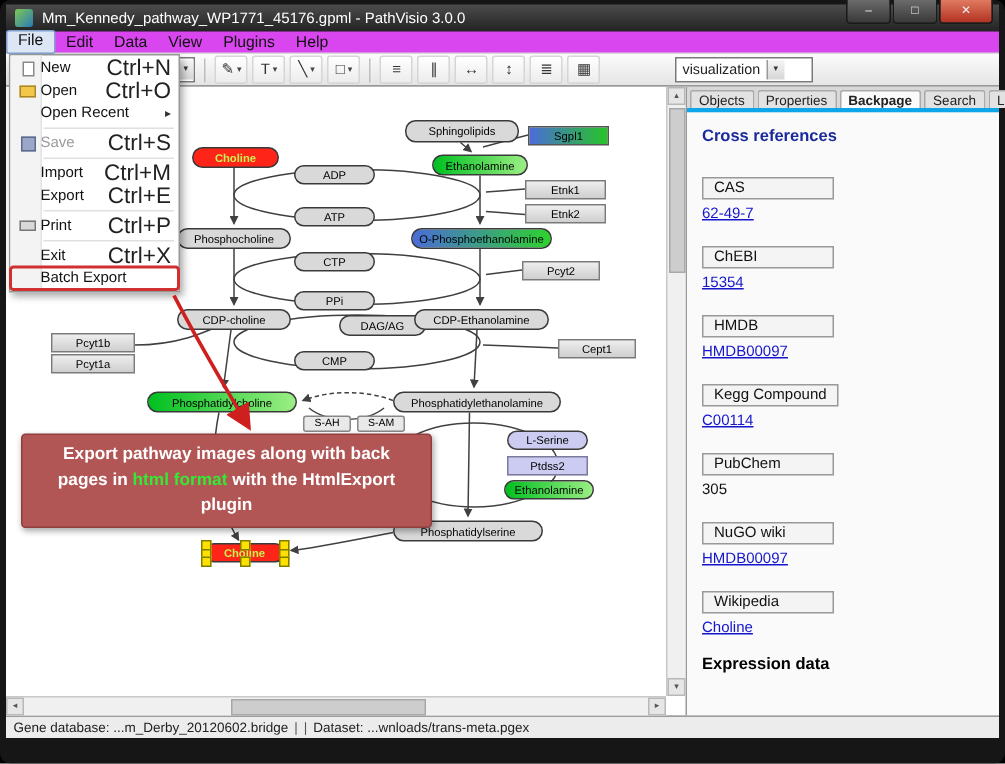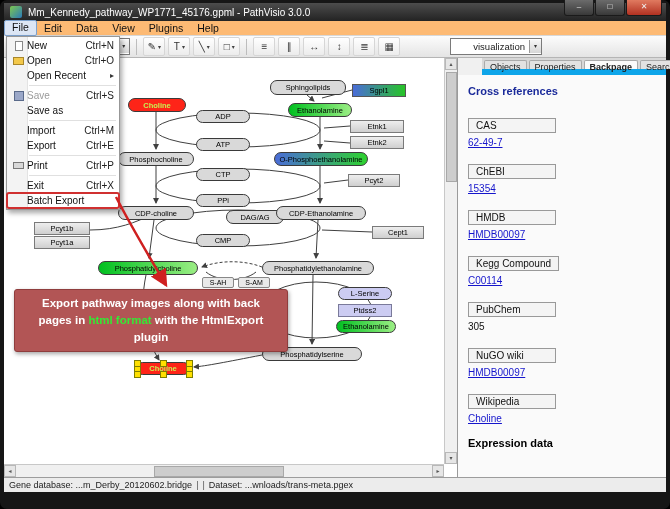--- a/index.html
+++ b/index.html
@@ -8,34 +8,34 @@
 
   
   .titlebar{position:absolute;left:4px;top:3px;width:662px;height:18px;background:linear-gradient(180deg,#4c4c4c,#232323);display:flex;align-items:center;padding-left:6px;box-sizing:border-box;}
   .app-icon{width:12px;height:12px;background:linear-gradient(135deg,#7ec850,#2a7ab8);border-radius:2px;margin-right:6px;flex:none;}
   .title-text{color:#fff;font-size:10px;white-space:nowrap;}
   .win-buttons{position:absolute;right:8px;top:0;display:flex;}
   .btn-win{width:28px;height:15px;background:linear-gradient(#6b6b6b,#393939);border:1px solid #1a1a1a;border-top:none;color:#eee;font-size:8px;line-height:13px;text-align:center;border-radius:0 0 3px 3px;margin-left:1px;}
   .btn-close{width:34px;background:linear-gradient(#e07a60,#b23121);}
 
   
-  .menubar{position:absolute;left:4px;top:21px;width:662px;height:15px;background:#fdba74;display:flex;align-items:center;font-size:10.5px;color:#111;border-bottom:1px solid #d8d8d8;box-sizing:border-box;}
+  .menubar{position:absolute;left:4px;top:21px;width:662px;height:15px;background:#d946ef;display:flex;align-items:center;font-size:10.5px;color:#111;border-bottom:1px solid #d8d8d8;box-sizing:border-box;}
   .menu-item{padding:0 7px;height:14px;line-height:14px;}
   .menu-item.open{background:#dce6f5;border:1px solid #7da2ce;border-radius:2px;line-height:12px;}
 
   
   .toolbar{position:absolute;left:4px;top:36px;width:662px;height:22px;background:linear-gradient(#fcfcfc,#e4e4e4);border-bottom:1px solid #b5b5b5;display:flex;align-items:center;padding:0 6px;box-sizing:border-box;gap:3px;font-size:10px;color:#222;}
   .tb-btn{min-width:16px;height:17px;display:flex;align-items:center;justify-content:center;font-size:10px;color:#333;border:1px solid #d6d6d6;border-radius:2px;background:linear-gradient(#fff,#ececec);padding:0 2px;}
   .tb-btn .dd{font-size:6px;margin-left:2px;color:#444;}
   .tb-sep{width:1px;height:16px;background:#bdbdbd;margin:0 3px;}
   .zoom-label{margin-left:4px;}
   .combo{display:flex;align-items:center;border:1px solid #7a7a7a;background:#fff;height:15px;font-size:9.5px;padding-left:4px;}
   .combo .arr{width:11px;height:13px;background:linear-gradient(#f6f6f6,#d6d6d6);border-left:1px solid #999;font-size:6px;line-height:12px;text-align:center;margin-left:4px;color:#333;}
   .combo.zoom{width:54px;justify-content:space-between;}
-  .combo.vis{width:86px;justify-content:flex-end;margin-left:auto;margin-right:118px;}
+  .combo.vis{width:86px;justify-content:flex-start;margin-left:auto;margin-right:118px;}
 
   
   .main{position:absolute;left:4px;top:58px;width:662px;height:419px;background:#fff;}
   .canvas{position:absolute;left:0;top:0;width:454px;height:419px;background:#fff;border-right:1px solid #9a9a9a;box-sizing:border-box;}
   .edges{position:absolute;left:0;top:0;z-index:1;}
 
   
   .node{position:absolute;display:flex;align-items:center;justify-content:center;font-size:7.5px;color:#000;border:1px solid #3a3a3a;background:#d9d9d9;box-sizing:border-box;white-space:nowrap;overflow:visible;z-index:5;}
   .node.met{border-radius:7px;}
   .node.gene{background:linear-gradient(#eee,#cfcfcf);border-color:#7a7a7a;}
@@ -52,40 +52,40 @@
   .callout{position:absolute;left:10px;top:231px;width:274px;border:1px solid #8f3d3d;border-radius:3px;color:#fff;font-weight:bold;font-size:11.5px;line-height:17px;text-align:center;padding:5px 10px;box-sizing:border-box;z-index:30;box-shadow:1px 2px 4px rgba(0,0,0,.35);}
 
   
   .vscroll{position:absolute;right:0;top:0;bottom:13px;width:13px;background:#f0f0f0;border-left:1px solid #c8c8c8;box-sizing:border-box;z-index:8;}
   .hscroll{position:absolute;left:0;right:13px;bottom:0;height:13px;background:#f0f0f0;border-top:1px solid #c8c8c8;box-sizing:border-box;z-index:8;}
   .sb-btn{position:absolute;width:12px;height:12px;background:#e6e6e6;border:1px solid #b8b8b8;font-size:6px;line-height:10px;text-align:center;color:#555;box-sizing:border-box;}
   .sb-thumb{position:absolute;background:#cdcdcd;border:1px solid #a8a8a8;box-sizing:border-box;}
 
   
   .panel{position:absolute;left:454px;top:0;width:208px;height:419px;background:#f0f0f0;}
-  .tabs{display:flex;height:17px;background:#d8d8d8;border-bottom:6px solid #0ea5e9;padding-top:2px;box-sizing:border-box;margin-left:24px;}
+  .tabs{display:flex;height:17px;background:#d8d8d8;border-bottom:3px solid #0ea5e9;padding-top:2px;box-sizing:border-box;}
   .tab{font-size:9px;padding:1px 5px;background:#e2e2e2;border:1px solid #aaa;border-bottom:none;border-radius:2px 2px 0 0;margin-left:2px;color:#222;}
   .tab.active{background:#fbfbfb;font-weight:bold;}
   .panel-body{position:absolute;left:0;top:17px;right:0;bottom:0;background:#fafafa;padding:10px 10px;box-sizing:border-box;overflow:hidden;}
   .crossref-title{color:#1a2a9a;font-weight:bold;font-size:11px;margin-bottom:18px;}
   .ref-group{margin-bottom:13px;}
   .ref-db{display:inline-block;min-width:72px;background:#f4f4f4;border:1px solid #999;font-size:10px;padding:1px 7px;margin-bottom:4px;color:#111;}
   .ref-link{display:block;color:#1515cc;font-size:10px;text-decoration:underline;}
   .ref-plain{display:block;color:#111;font-size:10px;}
   .expr-title{font-weight:bold;font-size:11px;color:#000;margin-top:4px;}
 
   
   .file-menu{position:absolute;left:6px;top:36px;width:112px;background:#fff;border:1px solid #979797;box-shadow:2px 3px 5px rgba(0,0,0,.35);z-index:50;padding:1px 0;}
   .file-menu::before{content:'';position:absolute;left:0;top:0;bottom:0;width:20px;background:#f3f3f3;border-right:1px solid #e3e3e3;}
   .fm-item{position:relative;height:15px;display:flex;align-items:center;padding:0 5px 0 3px;font-size:10px;color:#111;}
   .fm-item.disabled{color:#9b9b9b;justify-content:space-between;}
   .fm-item.highlighted{outline:2px solid #d03030;outline-offset:-1px;border-radius:2px;}
   .fm-icon{width:17px;display:flex;align-items:center;justify-content:center;flex:none;}
   .fm-label{flex:1;}
-  .fm-shortcut{font-size:10px;color:#222;margin-left:6px;}
+  .fm-shortcut{font-size:15px;color:#222;margin-left:6px;}
   .fm-sub{font-size:8px;color:#333;margin-left:6px;}
   .fm-sep{position:relative;height:1px;background:#e0e0e0;margin:2px 3px 2px 22px;}
   .ic{display:inline-block;box-sizing:border-box;}
   .ic-new-document-icon{width:8px;height:10px;background:#fff;border:1px solid #888;}
   .ic-open-folder-icon{width:11px;height:8px;background:#f3c84a;border:1px solid #a8862a;}
   .ic-save-icon{width:10px;height:10px;background:#9aa7c8;border:1px solid #5a6a8a;}
   .ic-print-icon{width:11px;height:7px;background:#d8d8d8;border:1px solid #777;}
 
   
   .arrow-overlay{position:absolute;inset:0;z-index:60;pointer-events:none;}
@@ -301,24 +301,20 @@
         <span class="fm-sub">▸</span>
       </div>
       <div class="fm-sep"></div>
       <div class="fm-item disabled">
         <span class="fm-icon">
           <span class="ic ic-save-icon"></span>
         </span>
         <span class="fm-label">Save</span>
         <span class="fm-shortcut">Ctrl+S</span>
       </div>
-      <div class="fm-item">
-        <span class="fm-icon"></span>
-        <span class="fm-label">Save as</span>
-      </div>
       <div class="fm-sep"></div>
       <div class="fm-item">
         <span class="fm-icon"></span>
         <span class="fm-label">Import</span>
         <span class="fm-shortcut">Ctrl+M</span>
       </div>
       <div class="fm-item">
         <span class="fm-icon"></span>
         <span class="fm-label">Export</span>
         <span class="fm-shortcut">Ctrl+E</span>

